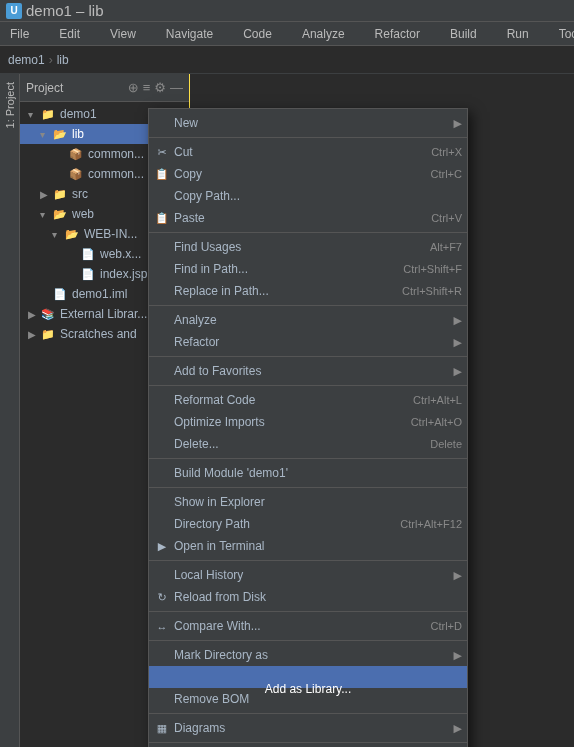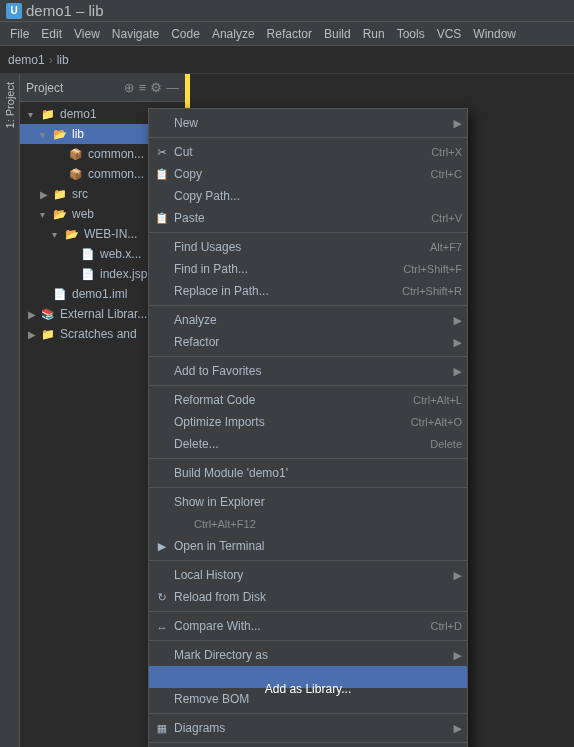--- a/index.html
+++ b/index.html
@@ -38,21 +38,21 @@
     }
 
     
     .menu-bar {
       height: 24px;
       background: #3c3f41;
       display: flex;
       align-items: center;
       padding: 0 4px;
       border-bottom: 1px solid #555;
-      gap: 0;
+      gap: 18px;
     }
     .menu-item {
       padding: 2px 6px;
       font-size: 12px;
       color: #bbbbbb;
       cursor: pointer;
       border-radius: 2px;
     }
 
     
@@ -77,21 +77,21 @@
       font-size: 11px;
       color: #bbbbbb;
       padding: 4px 2px;
       cursor: pointer;
     }
 
     
     .project-panel {
       width: 170px;
       background: #2b2b2b;
-      border-right: 5px solid #fde047;
+      border-right: 1px solid #fde047;
       overflow: hidden;
       position: relative;
     }
 
     .panel-header {
       height: 28px;
       background: #3c3f41;
       display: flex;
       align-items: center;
       padding: 0 6px;
@@ -435,20 +435,21 @@
     </div>
     <div class="ctx-divider"></div>
 
     <div class="ctx-item">
       <span class="ctx-icon"></span>
       <span class="ctx-label">Show in Explorer</span>
     </div>
 
     <div class="ctx-item">
       <span class="ctx-icon"></span>
+      <span class="ctx-label">Directory Path</span>
       <span class="ctx-shortcut">Ctrl+Alt+F12</span>
     </div>
 
     <div class="ctx-item">
       <span class="ctx-icon">▶</span>
       <span class="ctx-label">Open in Terminal</span>
     </div>
     <div class="ctx-divider"></div>
 
     <div class="ctx-item">

